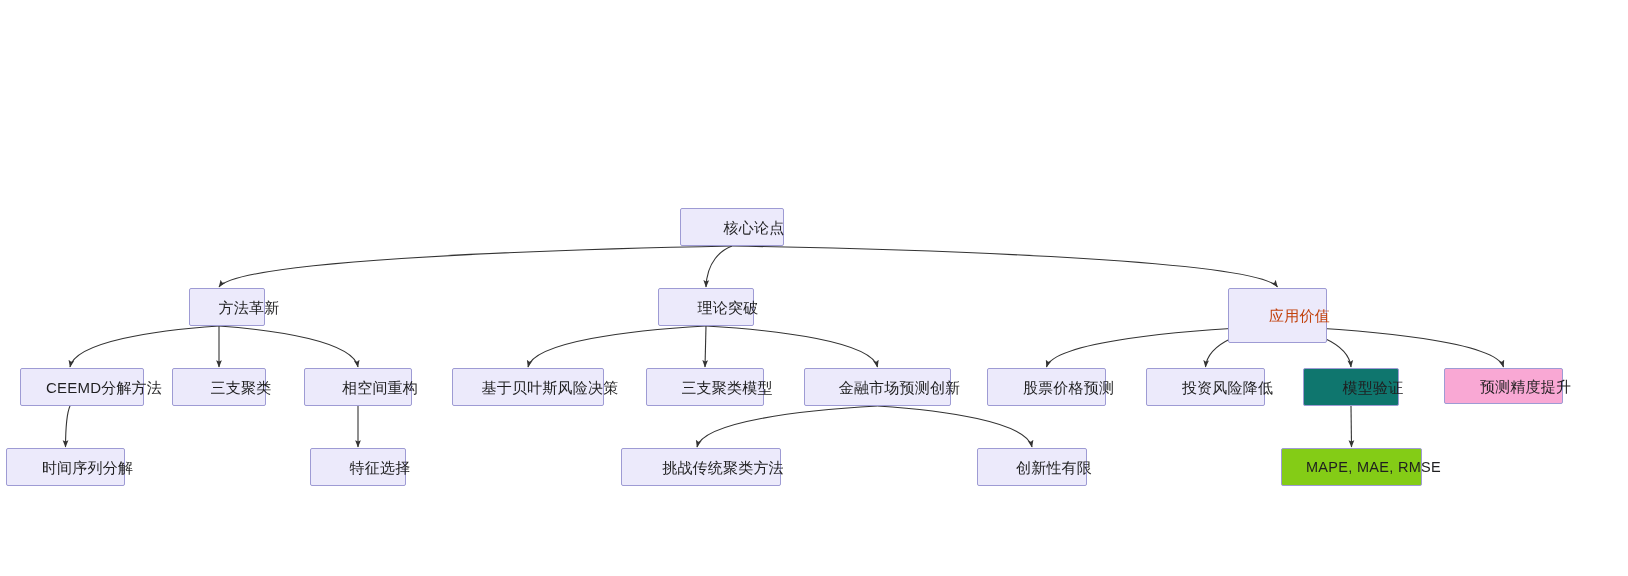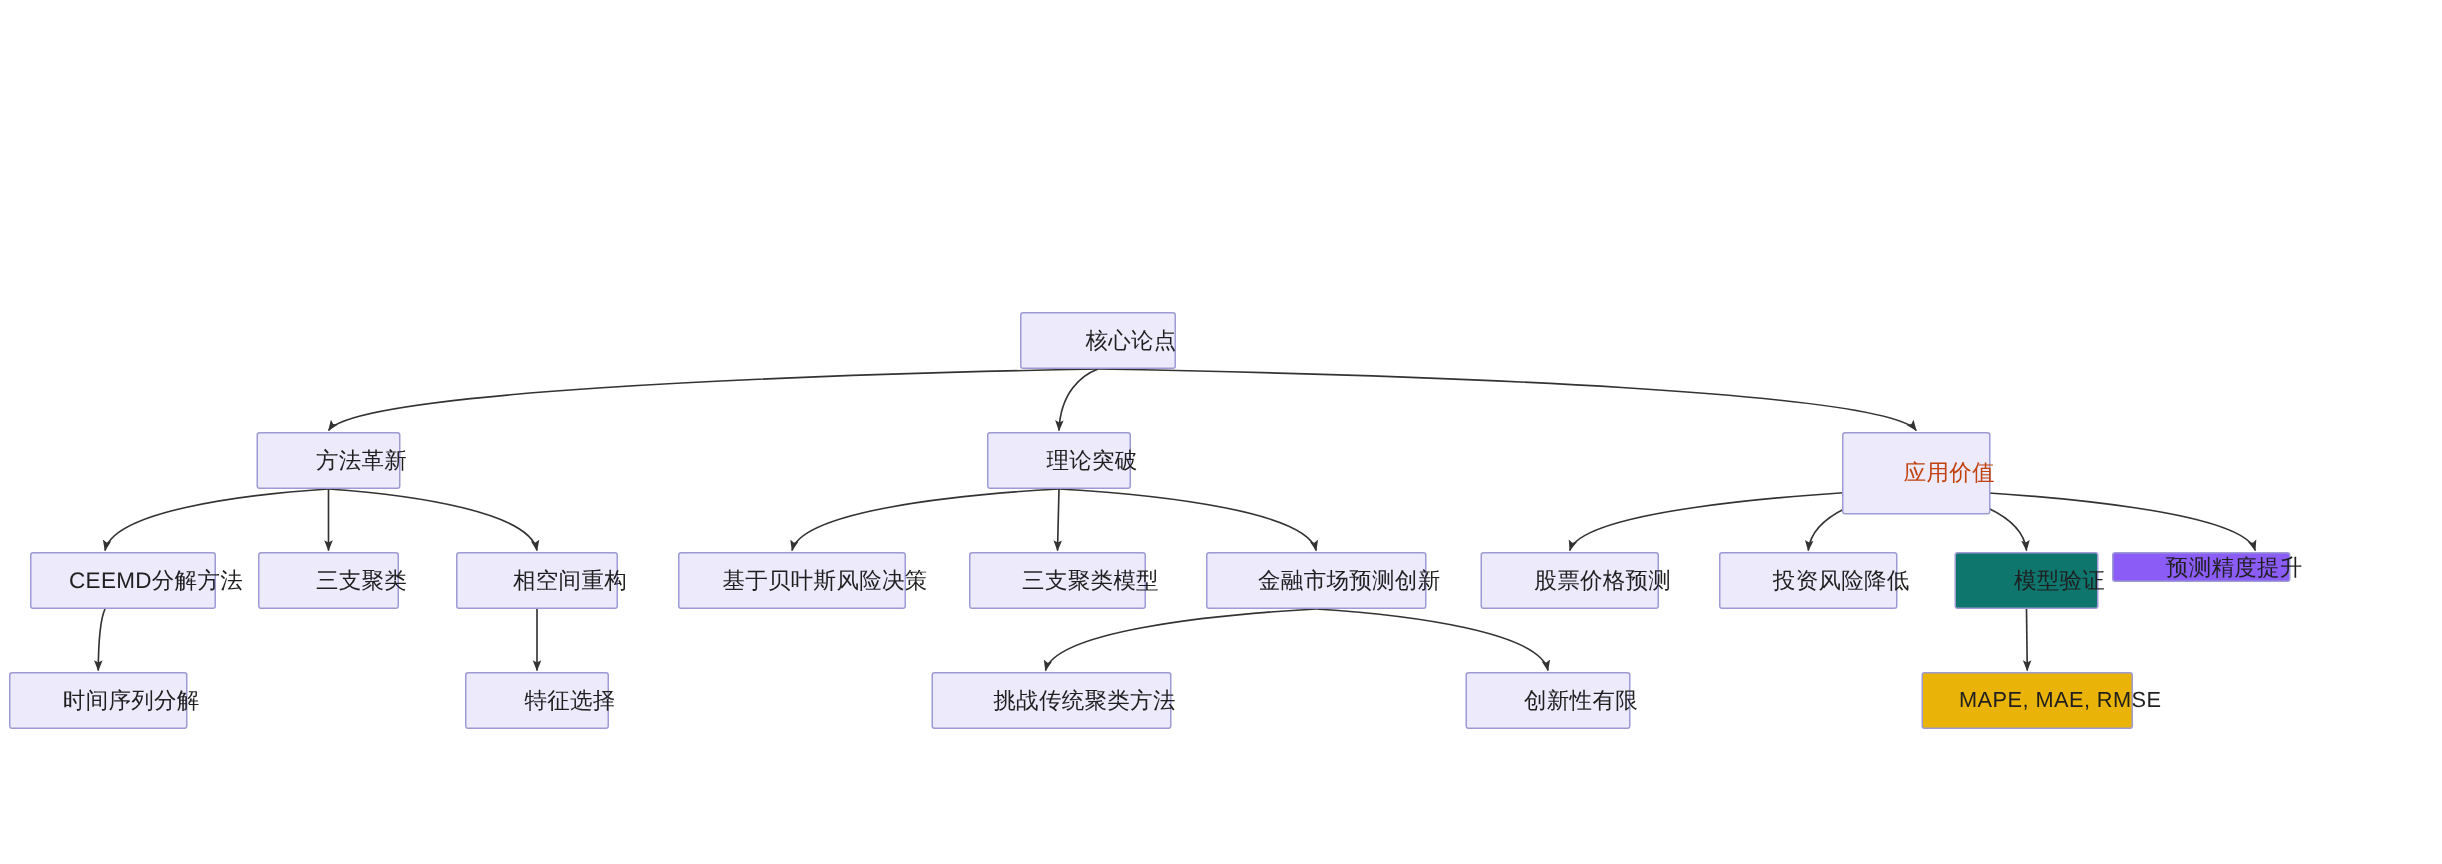--- a/index.html
+++ b/index.html
@@ -83,21 +83,21 @@
         <path d="M358,406 L358,447" fill="none" stroke="#333333" stroke-width="1.1" marker-end="url(#arrowhead)"></path>
         <path d="M877.5,406 C801.69,410.1 703.3175,421.58 697,447" fill="none" stroke="#333333" stroke-width="1.1" marker-end="url(#arrowhead)"></path>
         <path d="M877.5,406 C942.39,410.1 1026.5925,421.58 1032,447" fill="none" stroke="#333333" stroke-width="1.1" marker-end="url(#arrowhead)"></path>
         <path d="M1351,406 L1351.5,447" fill="none" stroke="#333333" stroke-width="1.1" marker-end="url(#arrowhead)"></path>
       </g>
   </svg>
   <div id="nodes">
       <div class="node" style="left: 680px; top: 208px; width: 104px; height: 38px; background: rgb(236, 234, 251); border-color: rgb(158, 155, 212); color: rgb(31, 31, 32);">
         <span class="node-label">核心论点</span>
       </div>
-      <div class="node" style="left: 171px; top: 288px; width: 96px; height: 38px; background: rgb(236, 234, 251); border-color: rgb(158, 155, 212); color: rgb(31, 31, 32);">
+      <div class="node" style="left: 189px; top: 288px; width: 76px; height: 38px; background: rgb(236, 234, 251); border-color: rgb(158, 155, 212); color: rgb(31, 31, 32);">
         <span class="node-label">方法革新</span>
       </div>
       <div class="node" style="left: 658px; top: 288px; width: 96px; height: 38px; background: rgb(236, 234, 251); border-color: rgb(158, 155, 212); color: rgb(31, 31, 32);">
         <span class="node-label">理论突破</span>
       </div>
       <div class="node" style="left: 1228px; top: 288px; width: 99px; height: 55px; background: rgb(236, 234, 251); border-color: rgb(158, 155, 212); color: #c2410c;">
         <span class="node-label">应用价值</span>
       </div>
       <div class="node" style="left: 8px; top: 368px; width: 124px; height: 38px; background: rgb(236, 234, 251); border-color: rgb(158, 155, 212); color: rgb(31, 31, 32); margin-left: 12px;">
         <span class="node-label">CEEMD分解方法</span>
@@ -119,32 +119,32 @@
       </div>
       <div class="node" style="left: 987px; top: 368px; width: 119px; height: 38px; background: rgb(236, 234, 251); border-color: rgb(158, 155, 212); color: rgb(31, 31, 32);">
         <span class="node-label">股票价格预测</span>
       </div>
       <div class="node" style="left: 1146px; top: 368px; width: 119px; height: 38px; background: rgb(236, 234, 251); border-color: rgb(158, 155, 212); color: rgb(31, 31, 32);">
         <span class="node-label">投资风险降低</span>
       </div>
       <div class="node" style="left: 1303px; top: 368px; width: 96px; height: 38px; background: #0f766e; border-color: rgb(158, 155, 212); color: rgb(31, 31, 32);">
         <span class="node-label">模型验证</span>
       </div>
-      <div class="node" style="left: 1408px; top: 368px; width: 119px; height: 20px; background: #8b5cf6; border-color: rgb(158, 155, 212); color: rgb(31, 31, 32);">
+      <div class="node" style="left: 1444px; top: 368px; width: 119px; height: 36px; background: #f9a8d4; border-color: rgb(158, 155, 212); color: rgb(31, 31, 32);">
         <span class="node-label">预测精度提升</span>
       </div>
       <div class="node" style="left: 6px; top: 448px; width: 119px; height: 38px; background: rgb(236, 234, 251); border-color: rgb(158, 155, 212); color: rgb(31, 31, 32);">
         <span class="node-label">时间序列分解</span>
       </div>
       <div class="node" style="left: 310px; top: 448px; width: 96px; height: 38px; background: rgb(236, 234, 251); border-color: rgb(158, 155, 212); color: rgb(31, 31, 32); align-items: center;">
         <span class="node-label">特征选择</span>
       </div>
       <div class="node" style="left: 621px; top: 448px; width: 160px; height: 38px; background: rgb(236, 234, 251); border-color: rgb(158, 155, 212); color: rgb(31, 31, 32);">
         <span class="node-label">挑战传统聚类方法</span>
       </div>
       <div class="node" style="left: 977px; top: 448px; width: 110px; height: 38px; background: rgb(236, 234, 251); border-color: rgb(158, 155, 212); color: rgb(31, 31, 32);">
         <span class="node-label">创新性有限</span>
       </div>
-      <div class="node latin" style="left: 1281px; top: 448px; width: 141px; height: 38px; background: #eab308; border-color: rgb(158, 155, 212); color: rgb(31, 31, 32);">
+      <div class="node latin" style="left: 1281px; top: 448px; width: 141px; height: 38px; background: #84cc16; border-color: rgb(158, 155, 212); color: rgb(31, 31, 32);">
         <span class="node-label">MAPE, MAE, RMSE</span>
       </div>
     </div>
 </div>
 
 </body></html>

